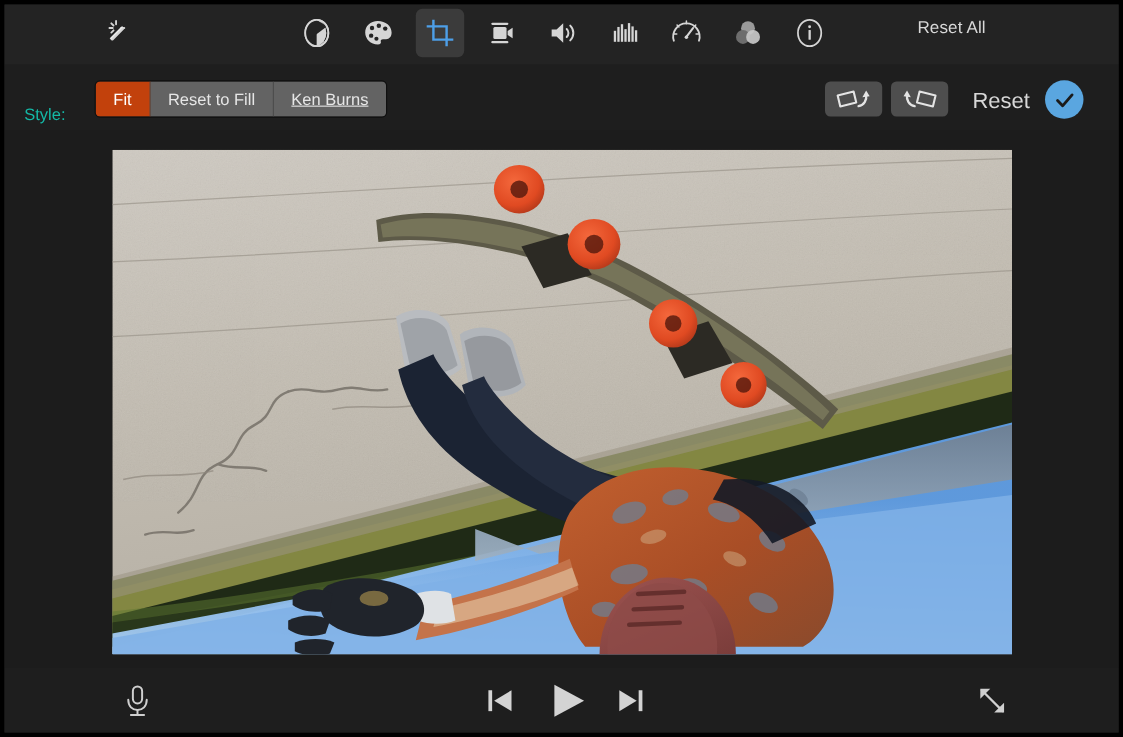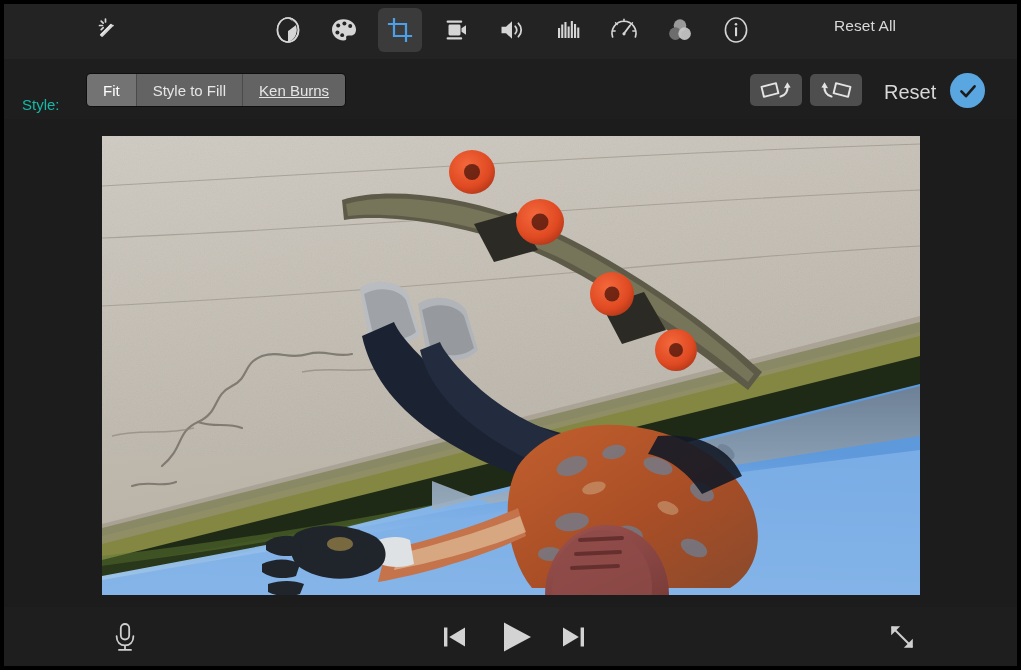--- a/index.html
+++ b/index.html
@@ -104,21 +104,21 @@
     padding: 0 16px;
     font-size: 15px;
     color: #e6e6e6;
     background: #636363;
     border-right: 1px solid #4a4a4a;
     cursor: default;
     white-space: nowrap;
   }
   .seg:last-child { border-right: none; text-decoration: underline; }
   .seg.selected {
-    background: #737373;
+    background: #c2410c;
     color: #ffffff;
   }
 
   .rot-btn {
     position: absolute;
     top: 15px;
     width: 52px;
     height: 32px;
     background: #4e4e4e;
     border-radius: 5px;
@@ -344,21 +344,21 @@
       </div>
 
       <div class="tb-reset-all">Reset All</div>
     </div>
 
     <div class="stylerow">
       <span class="style-label">Style:</span>
 
       <div class="segmented">
         <div class="seg selected">Fit</div>
-        <div class="seg">Style to Fill</div>
+        <div class="seg">Reset to Fill</div>
         <div class="seg">Ken Burns</div>
       </div>
 
       <div class="rot-btn" id="rot-cw">
         <span>
           <svg width="34" height="22" viewBox="0 0 34 22">
             <path d="M2.5 7.8 L17 4.2 L19.4 14.2 L4.9 17.8 Z" fill="none" stroke="#e4e4e4" stroke-width="1.9" stroke-linejoin="round"></path>
             <path d="M21.5 17.5 C26.5 16.5 29.2 12 28.4 7.2" fill="none" stroke="#e4e4e4" stroke-width="2.1" stroke-linecap="round"></path>
             <path d="M28.4 3.2 L31.6 8.6 L25 9.3 Z" fill="#e4e4e4"></path>
           </svg>

